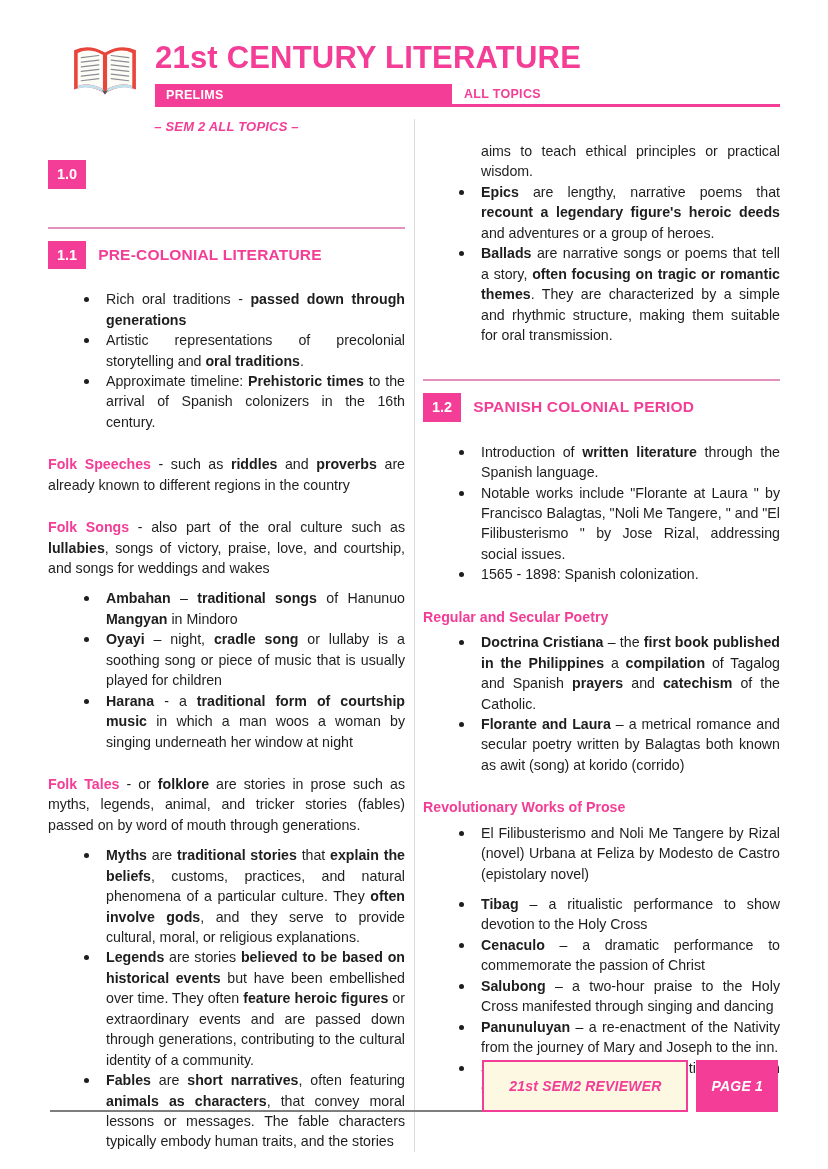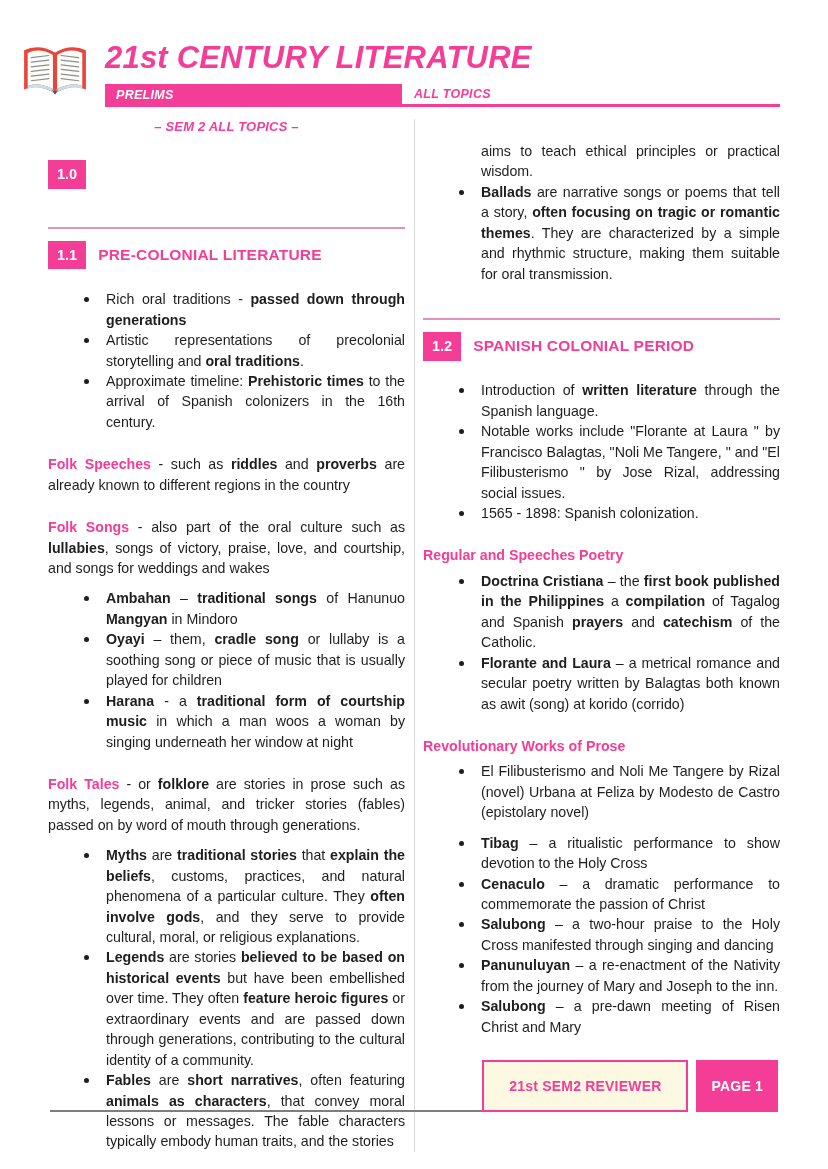--- a/index.html
+++ b/index.html
@@ -10,21 +10,21 @@
     --divider-gray:#DADADA;
     --footer-line-gray:#7E7E7E;
     --text:#1E1E1E;
   }
   *{box-sizing:border-box;margin:0;padding:0;}
   html,body{background:#fff;}
   body{font-family:"Liberation Sans","DejaVu Sans",sans-serif;color:var(--text);}
   .page{position:relative;width:828px;height:1169px;background:#fff;overflow:hidden;margin:0 auto;}
 
   
-  .header{display:flex;align-items:flex-start;padding:42px 48px 0 21px;gap:16px;font-style:italic;}
+  .header{display:flex;align-items:flex-start;padding:42px 48px 0 71px;gap:16px;}
   .book-icon{flex:0 0 68px;}
   .head-right{flex:1;min-width:0;}
   .page-title{color:var(--accent-pink);font-size:31px;font-weight:800;letter-spacing:.2px;line-height:1.05;margin-bottom:9px;white-space:nowrap;}
   .tabs{display:flex;align-items:stretch;height:23px;}
   .tab-left{flex:0 0 297px;background:var(--accent-pink);color:#fff;font-size:12.5px;font-weight:700;display:flex;align-items:center;padding-left:11px;letter-spacing:.3px;}
   .tab-right{flex:1;border-bottom:3px solid var(--accent-pink);color:var(--accent-pink);font-size:12.5px;font-weight:700;display:flex;align-items:center;padding-left:12px;letter-spacing:.3px;}
 
   
   .columns{display:flex;padding:8px 48px 0 48px;align-items:stretch;}
   .col{width:357px;}
@@ -48,21 +48,21 @@
   .bullet{position:relative;text-align:justify;}
   .bullet::before{content:"";position:absolute;left:-22px;top:8px;width:5px;height:5px;border-radius:50%;background:var(--text);}
 
   .para{margin-top:22px;text-align:justify;}
   .heading{margin-top:22px;color:var(--accent-pink);font-weight:700;}
   .cont{padding-left:58px;text-align:justify;}
   .b{font-weight:700;}
   .pk{color:var(--accent-pink);font-weight:700;}
 
   
-  .footer{position:absolute;left:50px;right:50px;bottom:57px;display:flex;align-items:stretch;}
+  .footer{position:absolute;left:50px;right:50px;bottom:57px;display:flex;align-items:stretch;font-style:italic;}
   .foot-line{flex:1;align-self:flex-end;height:2px;background:var(--footer-line-gray);}
   .foot-box{display:flex;align-items:center;font-weight:700;font-size:14px;letter-spacing:.2px;}
   .foot-box.cream{background:var(--cream);border:2px solid var(--accent-pink);color:var(--accent-pink);padding:4px 25px;}
   .foot-box.pink{background:var(--accent-pink);color:#fff;padding:18px 15px;margin-left:8px;}
 </style>
 </head>
 <body>
 
 <div class="page">
 
@@ -113,48 +113,49 @@
           </div>
           <ul class="block bullets">
             <li class="bullet"><span>Rich oral traditions - </span><span class="b">passed down through generations</span></li>
             <li class="bullet"><span>Artistic representations of precolonial storytelling and </span><span class="b">oral traditions</span><span>.</span></li>
             <li class="bullet"><span>Approximate timeline: </span><span class="b">Prehistoric times</span><span> to the arrival of Spanish colonizers in the 16th century.</span></li>
           </ul>
           <p class="block para"><span class="pk">Folk Speeches</span><span> - such as </span><span class="b">riddles</span><span> and </span><span class="b">proverbs</span><span> are already known to different regions in the country</span></p>
           <p class="block para"><span class="pk">Folk Songs</span><span> - also part of the oral culture such as </span><span class="b">lullabies</span><span>, songs of victory, praise, love, and courtship, and songs for weddings and wakes</span></p>
           <ul class="block bullets">
             <li class="bullet"><span class="b">Ambahan</span><span> – </span><span class="b">traditional songs</span><span> of Hanunuo </span><span class="b">Mangyan</span><span> in Mindoro</span></li>
-            <li class="bullet"><span class="b">Oyayi</span><span> – them, </span><span class="b">cradle song</span><span> or lullaby is a soothing song or piece of music that is usually played for children</span></li>
+            <li class="bullet"><span class="b">Oyayi</span><span> – night, </span><span class="b">cradle song</span><span> or lullaby is a soothing song or piece of music that is usually played for children</span></li>
             <li class="bullet"><span class="b">Harana</span><span> - a </span><span class="b">traditional form of courtship music</span><span> in which a man woos a woman by singing underneath her window at night</span></li>
           </ul>
           <p class="block para"><span class="pk">Folk Tales</span><span> - or </span><span class="b">folklore</span><span> are stories in prose such as myths, legends, animal, and tricker stories (fables) passed on by word of mouth through generations.</span></p>
           <ul class="block bullets">
             <li class="bullet"><span class="b">Myths</span><span> are </span><span class="b">traditional stories</span><span> that </span><span class="b">explain the beliefs</span><span>, customs, practices, and natural phenomena of a particular culture. They </span><span class="b">often involve gods</span><span>, and they serve to provide cultural, moral, or religious explanations.</span></li>
             <li class="bullet"><span class="b">Legends</span><span> are stories </span><span class="b">believed to be based on historical events</span><span> but have been embellished over time. They often </span><span class="b">feature heroic figures</span><span> or extraordinary events and are passed down through generations, contributing to the cultural identity of a community.</span></li>
             <li class="bullet"><span class="b">Fables</span><span> are </span><span class="b">short narratives</span><span>, often featuring </span><span class="b">animals as characters</span><span>, that convey moral lessons or messages. The fable characters typically embody human traits, and the stories</span></li>
           </ul>
         </div>
     </div>
     <div class="col-divider"></div>
     <div class="col">
       <div id="right-blocks">
           <p class="block cont"><span>aims to teach ethical principles or practical wisdom.</span></p>
           <ul class="block bullets">
+            <li class="bullet"><span class="b">Epics</span><span> are lengthy, narrative poems that </span><span class="b">recount a legendary figure's heroic deeds</span><span> and adventures or a group of heroes.</span></li>
             <li class="bullet"><span class="b">Ballads</span><span> are narrative songs or poems that tell a story, </span><span class="b">often focusing on tragic or romantic themes</span><span>. They are characterized by a simple and rhythmic structure, making them suitable for oral transmission.</span></li>
           </ul>
           <div class="block sec sec-plain">
             <span class="sec-num">1.2</span>
             <span class="sec-title">SPANISH COLONIAL PERIOD</span>
           </div>
           <ul class="block bullets">
             <li class="bullet"><span>Introduction of </span><span class="b">written literature</span><span> through the Spanish language.</span></li>
             <li class="bullet"><span>Notable works include "Florante at Laura " by Francisco Balagtas, "Noli Me Tangere, " and "El Filibusterismo " by Jose Rizal, addressing social issues.</span></li>
             <li class="bullet"><span>1565 - 1898: Spanish colonization.</span></li>
           </ul>
-          <p class="block heading">Regular and Speeches Poetry</p>
+          <p class="block heading">Regular and Secular Poetry</p>
           <ul class="block bullets">
             <li class="bullet"><span class="b">Doctrina Cristiana</span><span> – the </span><span class="b">first book published in the Philippines</span><span> a </span><span class="b">compilation</span><span> of Tagalog and Spanish </span><span class="b">prayers</span><span> and </span><span class="b">catechism</span><span> of the Catholic.</span></li>
             <li class="bullet"><span class="b">Florante and Laura</span><span> – a metrical romance and secular poetry written by Balagtas both known as awit (song) at korido (corrido)</span></li>
           </ul>
           <p class="block heading">Revolutionary Works of Prose</p>
           <ul class="block bullets">
             <li class="bullet"><span>El Filibusterismo and Noli Me Tangere by Rizal (novel) Urbana at Feliza by Modesto de Castro (epistolary novel)</span></li>
           </ul>
           <ul class="block bullets">
             <li class="bullet"><span class="b">Tibag</span><span> – a ritualistic performance to show devotion to the Holy Cross</span></li>

